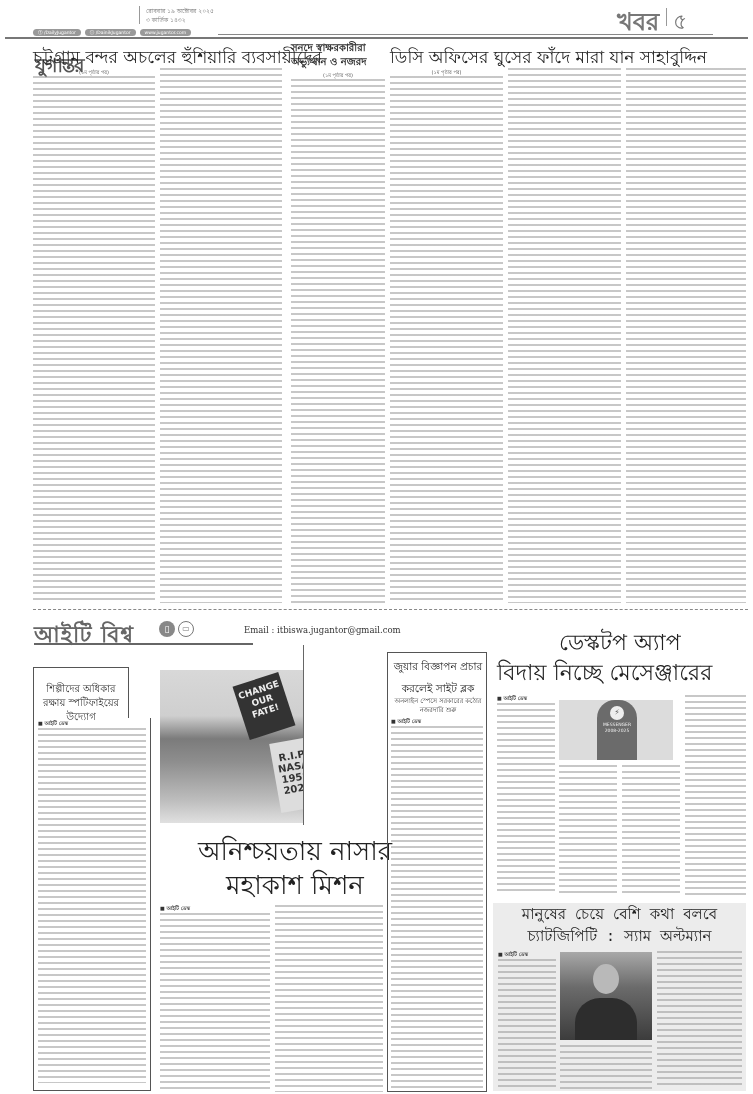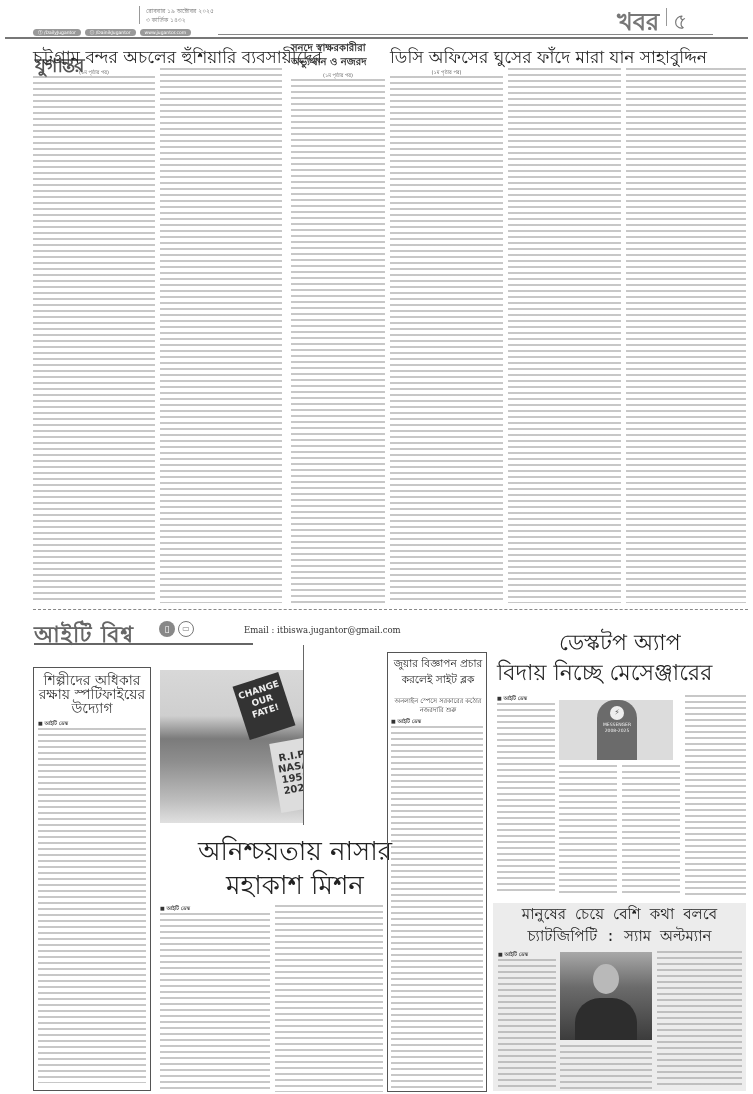--- a/index.html
+++ b/index.html
@@ -37,31 +37,31 @@
   .dotted-rule { height: 0; border-top: 1px dashed #888; }
 
   
   .it-title { left: 34px; top: 617px; font-family: "DejaVu Serif", serif; font-weight: bold; font-size: 22px; color: #666; letter-spacing: 1px; }
   .it-icons { left: 159px; top: 621px; display: flex; gap: 3px; align-items: center; }
   .ic-circ { width: 16px; height: 16px; border-radius: 50%; background: #888; color: #fff; font-size: 9px; text-align: center; line-height: 16px; }
   .ic-ring { width: 16px; height: 16px; border-radius: 50%; border: 1px solid #777; color: #777; font-size: 8px; text-align: center; line-height: 14px; }
   .it-email { left: 244px; top: 625px; font-family: "DejaVu Serif", serif; font-size: 8.5px; color: #333; }
   .it-rule { left: 34px; top: 643px; width: 219px; height: 2px; background: #666; }
 
-  .boxed-hl { left: 33px; top: 667px; width: 118px; height: 51px; border: 1px solid #555; border-bottom: none; text-align: center; font-family: "DejaVu Serif", serif; font-size: 14px; line-height: 14px; color: #333; padding-top: 5px; }
+  .boxed-hl { left: 33px; top: 667px; width: 96px; height: 51px; border: 1px solid #555; border-bottom: none; text-align: center; font-family: "DejaVu Serif", serif; font-size: 10px; line-height: 14px; color: #333; padding-top: 14px; }
   .box-col { left: 33px; top: 718px; width: 118px; height: 373px; border: 1px solid #555; border-top: none; padding: 2px 4px; }
 
   .photo-nasa { left: 160px; top: 670px; width: 143px; height: 153px; background: linear-gradient(180deg, #d8d8d8 0%, #cfcfcf 30%, #7b7b7b 45%, #8e8e8e 60%, #bdbdbd 85%, #e0e0e0 100%); overflow: hidden; }
   .nasa-sign1 { position: absolute; left: 80px; top: 8px; width: 48px; height: 56px; background: #333; color: #eee; font-weight: bold; font-size: 9px; line-height: 11px; text-align: center; transform: rotate(-18deg); padding-top: 6px; }
   .nasa-sign2 { position: absolute; left: 115px; top: 70px; width: 40px; height: 70px; background: #ddd; color: #333; font-weight: bold; font-size: 10px; text-align: center; padding-top: 10px; transform: rotate(-10deg); }
   .nasa-hl { left: 180px; top: 834px; width: 230px; text-align: center; font-family: "DejaVu Serif", serif; font-size: 26px; line-height: 34px; color: #222; }
   .rule-vert { width: 1px; background: #666; }
 
   .ad-box { left: 387px; top: 652px; width: 100px; height: 440px; border: 1px solid #555; }
-  .ad-hl { left: 392px; top: 655px; width: 92px; text-align: center; font-family: "DejaVu Serif", serif; font-size: 10.5px; line-height: 16px; color: #222; }
+  .ad-hl { left: 392px; top: 655px; width: 92px; text-align: center; font-family: "DejaVu Serif", serif; font-size: 10.5px; line-height: 22px; color: #222; }
   .ad-sub { left: 392px; top: 697px; width: 92px; text-align: center; font-family: "DejaVu Serif", serif; font-size: 6.5px; line-height: 9px; color: #333; }
 
   .mess-hl { left: 497px; top: 628px; font-family: "DejaVu Serif", serif; font-size: 22px; line-height: 30px; color: #222; white-space: nowrap; }
   .mess-img { left: 559px; top: 700px; width: 114px; height: 60px; background: #dcdcdc; overflow: hidden; }
   .mess-phone { position: absolute; left: 38px; top: 0; width: 40px; height: 60px; background: #6b6b6b; border-radius: 18px 18px 0 0; color: #eee; text-align: center; font-size: 4.5px; line-height: 6px; padding-top: 22px; }
   .mess-logo { position: absolute; left: 13px; top: 6px; width: 14px; height: 14px; border-radius: 50%; background: #eee; color: #666; font-size: 8px; line-height: 14px; }
 
   .chat-box { left: 493px; top: 903px; width: 253px; height: 188px; background: #ececec; }
   .chat-hl { left: 493px; top: 905px; width: 253px; text-align: center; font-family: Liberation Mono, monospace; font-size: 15px; line-height: 22px; color: #222; }
   .altman-photo { left: 560px; top: 952px; width: 92px; height: 88px; background: linear-gradient(180deg, #a8a8a8 0%, #6b6b6b 40%, #3c3c3c 100%); overflow: hidden; }

